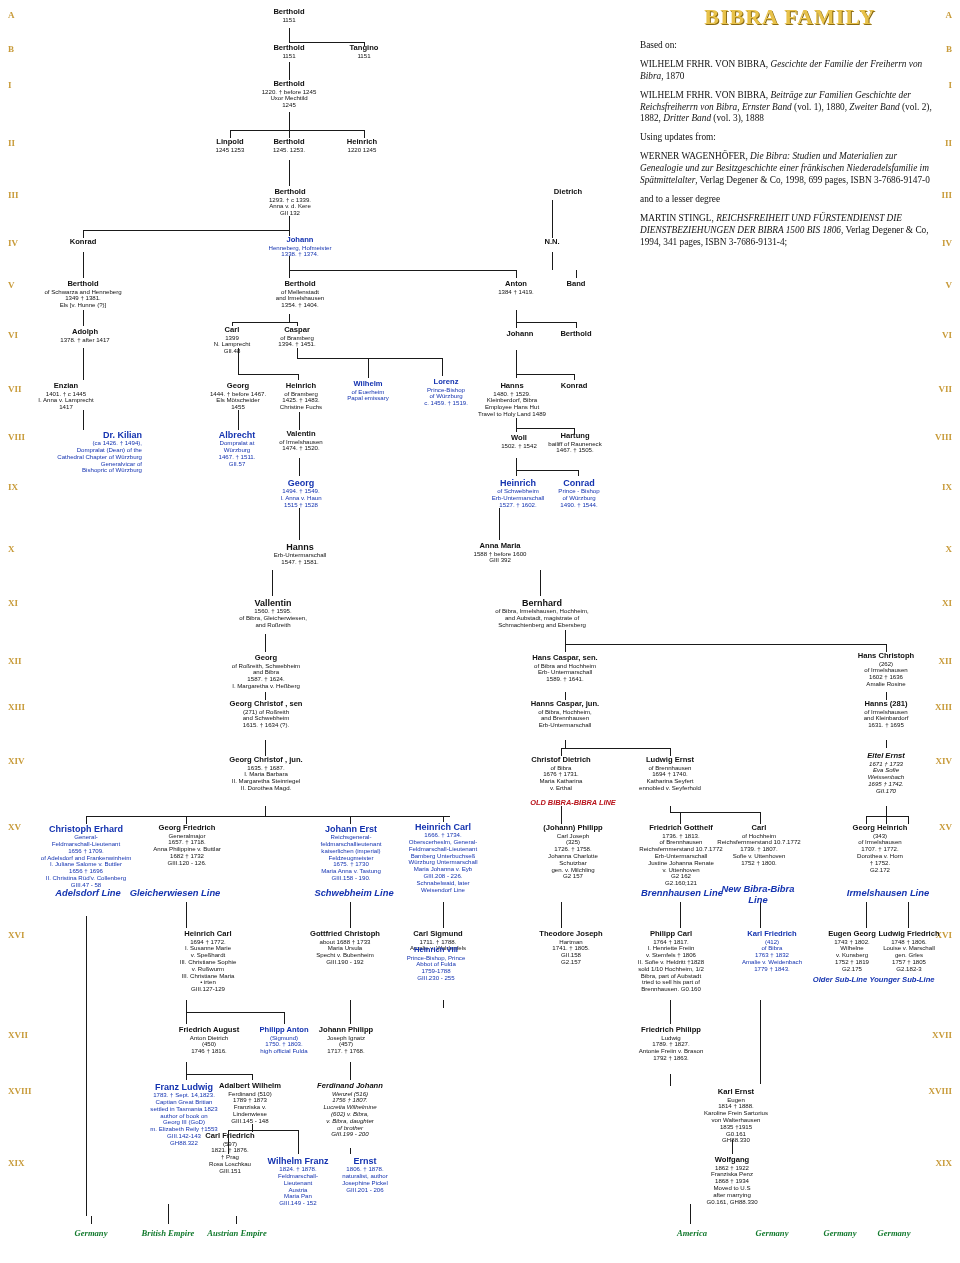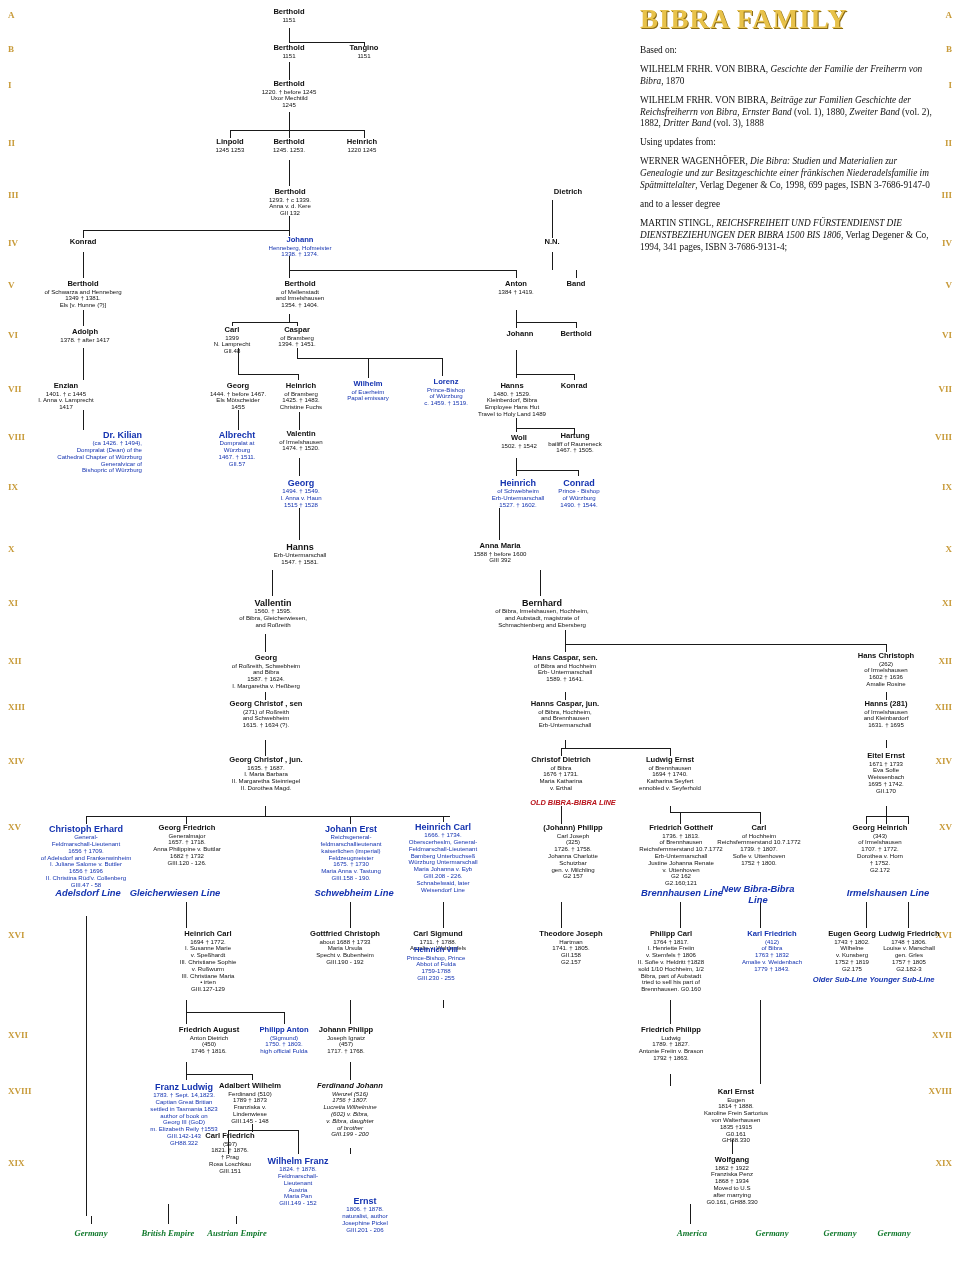--- a/index.html
+++ b/index.html
@@ -6,21 +6,21 @@
   body{width:960px;height:1263px;position:relative;font-family:"Liberation Serif",serif;color:#111;}
   #sheet{position:relative;width:960px;height:1263px;overflow:hidden;}
 
   
   .gen{position:absolute;font-family:"Liberation Serif",serif;font-weight:bold;font-size:9px;color:#c89b3a;}
   .gen.left{left:8px;text-align:left;}
   .gen.right{right:8px;text-align:right;}
 
   
   #title{position:absolute;left:640px;top:6px;width:300px;}
-  #title .big{font-family:"Liberation Serif",serif;font-weight:bold;font-size:27px;letter-spacing:1px;color:#e8c24a;text-shadow:1px 1px 0 #8a6a12;line-height:1;}
+  #title .big{font-family:"Liberation Serif",serif;font-weight:bold;font-size:22px;letter-spacing:1px;color:#e8c24a;text-shadow:1px 1px 0 #8a6a12;line-height:1;text-align:center;}
   #title .src{margin-top:12px;font-size:9.3px;line-height:1.28;color:#111;}
   #title .src p{margin:0 0 7px 0;}
   #title .it{font-style:italic;}
 
   
   .n{position:absolute;text-align:center;line-height:1.12;}
   .n .nm{font-family:"Liberation Sans",sans-serif;font-weight:bold;font-size:7.6px;color:#111;}
   .n .dt{font-family:"Liberation Sans",sans-serif;font-size:6.1px;color:#111;}
   .n.blue .nm{color:#1433b0;}
   .n.blue .dt{color:#1433b0;}
@@ -494,21 +494,21 @@
         <div class="dt">Maria Katharina</div>
         <div class="dt">v. Erthal</div>
       </div>
       <div class="n " style="left: 620px; top: 756px; width: 100px;">
         <div class="nm">Ludwig Ernst</div>
         <div class="dt">of Brennhausen</div>
         <div class="dt">1694  † 1740.</div>
         <div class="dt">Katharina Seyfert</div>
         <div class="dt">ennobled v. Seyferhold</div>
       </div>
-      <div class="n " style="left: 846px; top: 752px; width: 80px;">
+      <div class="n " style="left: 846px; top: 752px; width: 80px; font-style: italic;">
         <div class="nm">Eitel Ernst</div>
         <div class="dt">1671  †  1733</div>
         <div class="dt">Eva Sofie</div>
         <div class="dt">Weissenbach</div>
         <div class="dt">1695  †  1742.</div>
         <div class="dt">GII.170</div>
       </div>
       <div class="n blue big" style="left: 18px; top: 824px; width: 136px;">
         <div class="nm">Christoph Erhard</div>
         <div class="dt">General-</div>
@@ -734,21 +734,21 @@
       </div>
       <div class="n blue big" style="left: 254px; top: 1156px; width: 88px;">
         <div class="nm">Wilhelm Franz</div>
         <div class="dt">1824. † 1878.</div>
         <div class="dt">Feldmarschall-</div>
         <div class="dt">Lieutenant</div>
         <div class="dt">Austria</div>
         <div class="dt">Maria Pan</div>
         <div class="dt">GIII.149 - 152</div>
       </div>
-      <div class="n blue big" style="left: 318px; top: 1156px; width: 94px; margin-top: 40px;">
+      <div class="n blue big" style="left: 318px; top: 1156px; width: 94px;">
         <div class="nm">Ernst</div>
         <div class="dt">1806. † 1878.</div>
         <div class="dt">naturalist, author</div>
         <div class="dt">Josephine Pickel</div>
         <div class="dt">GIII.201 - 206</div>
       </div>
       <div class="n " style="left: 680px; top: 1156px; width: 104px;">
         <div class="nm">Wolfgang</div>
         <div class="dt">1862  † 1922</div>
         <div class="dt">Franziska Penz</div>

